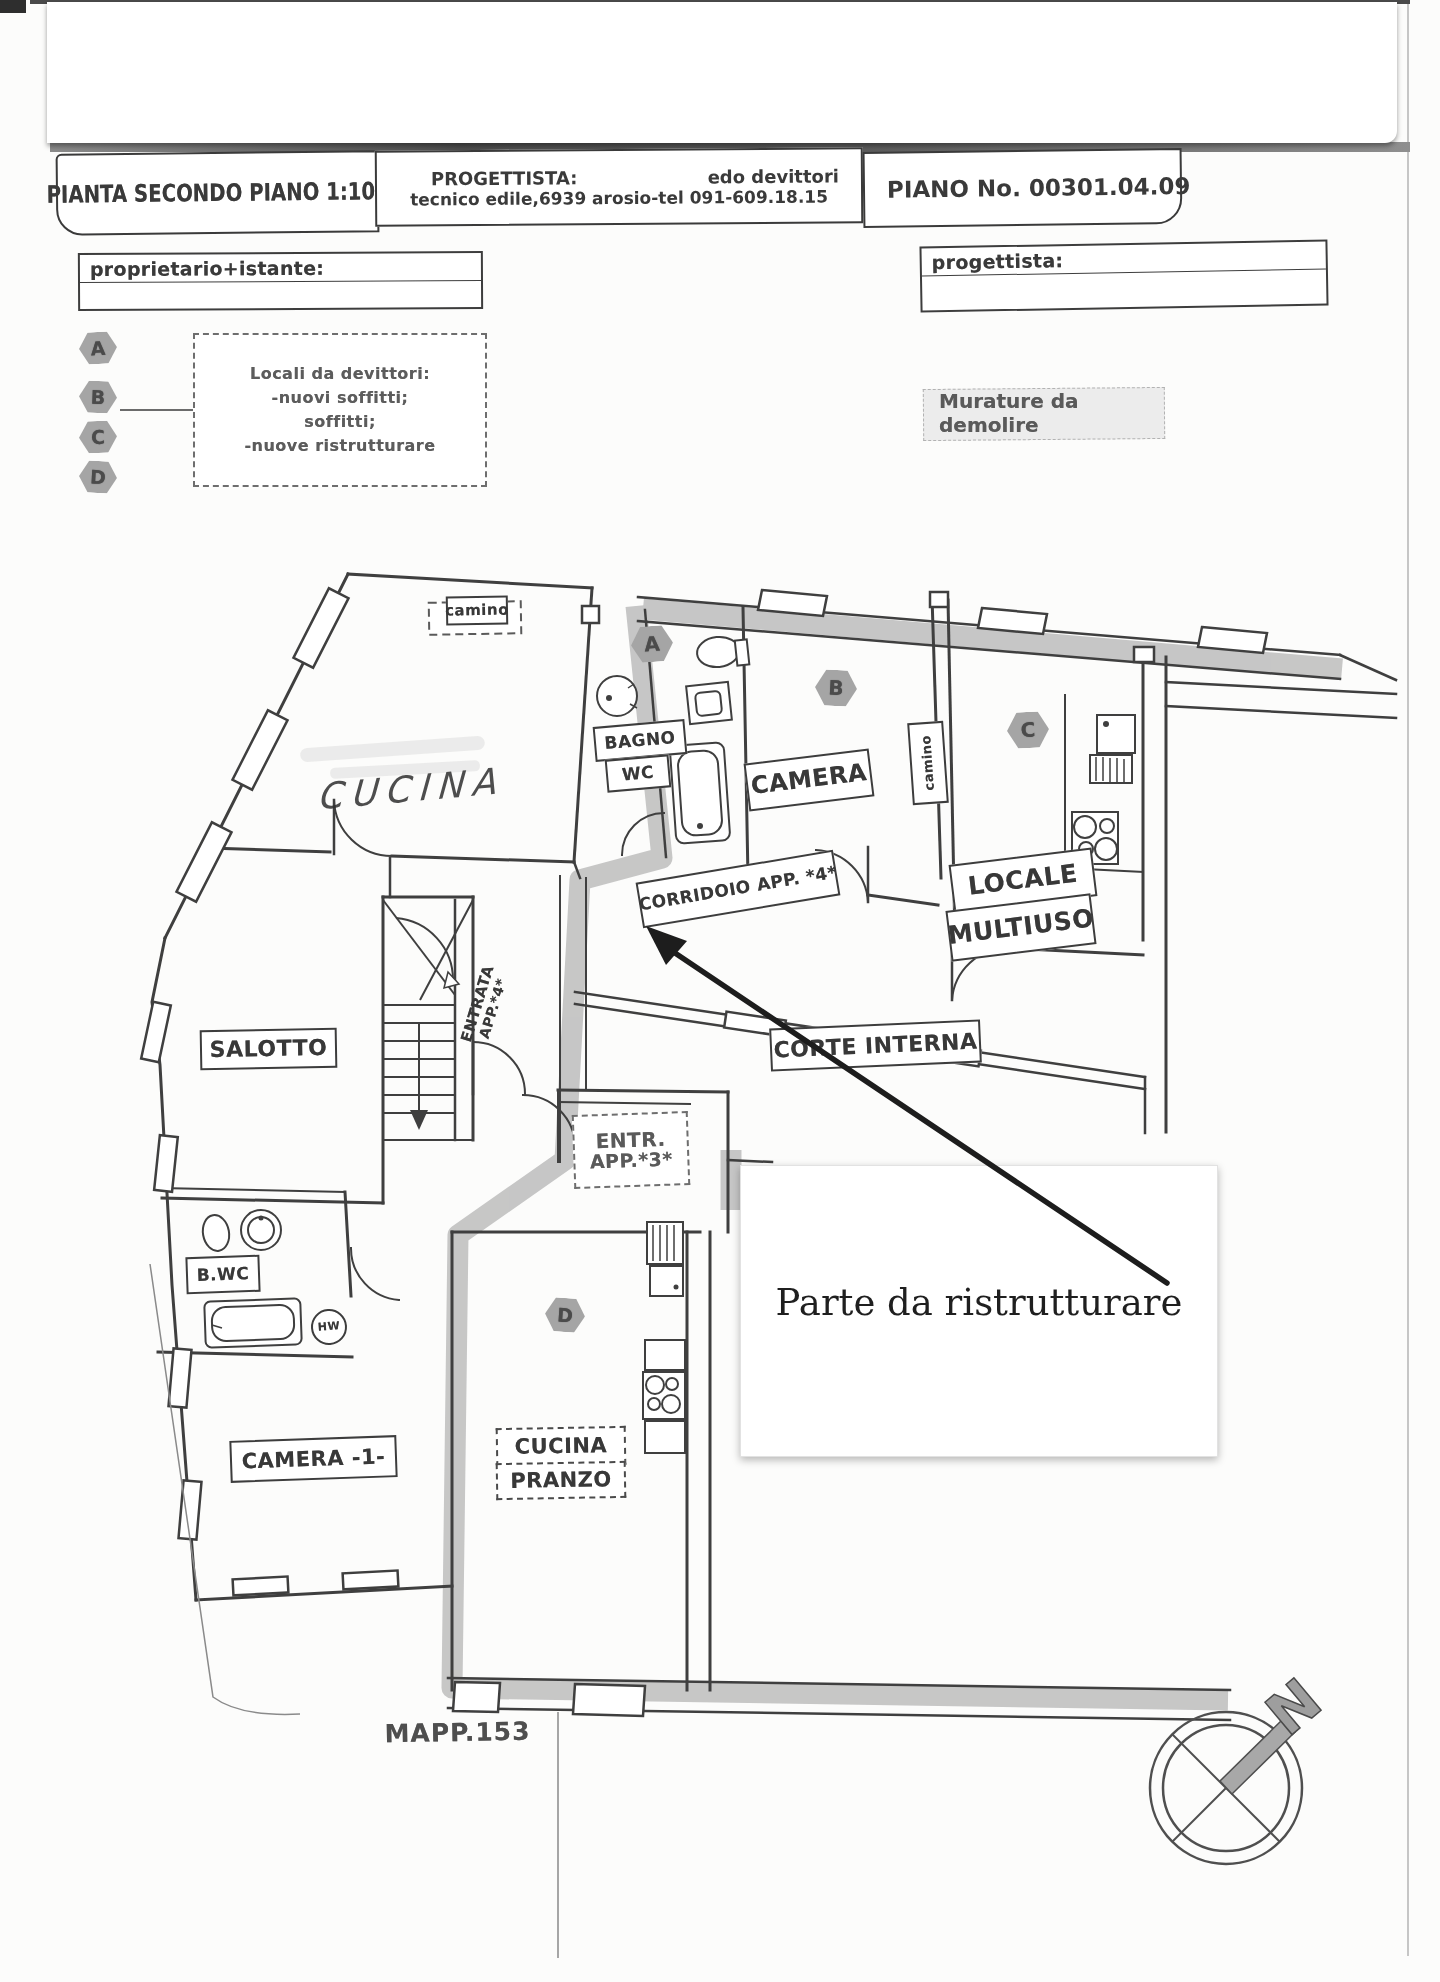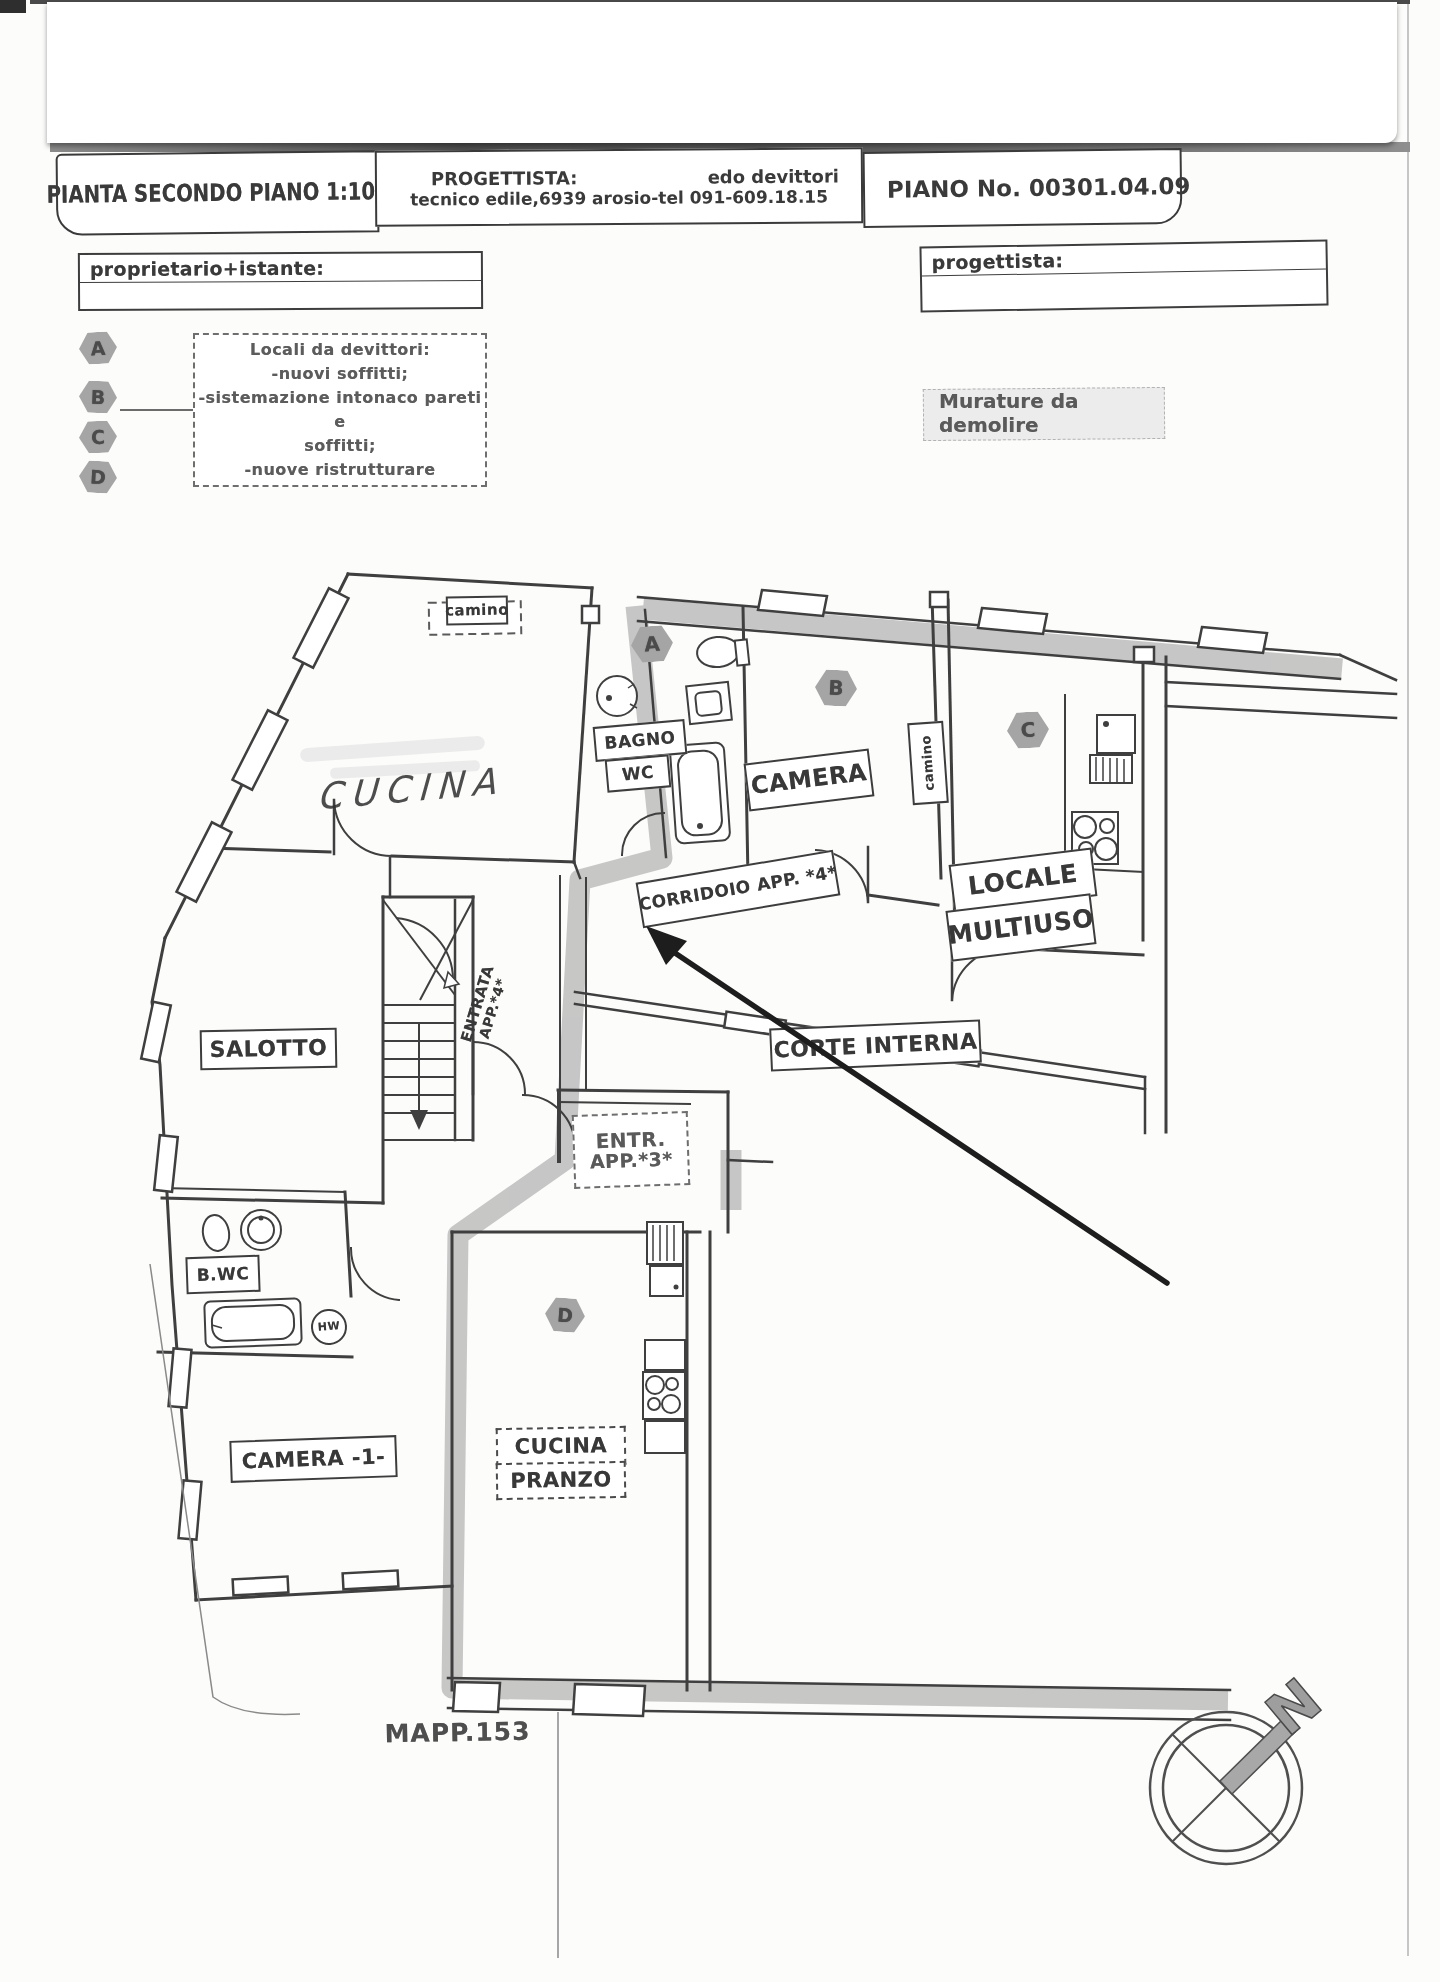--- a/index.html
+++ b/index.html
@@ -275,21 +275,20 @@
     </div>
   <div class="hex" style="left:79px;top:461px;width:38px;height:32px;font-size:19px;transform:rotate(3deg);z-index:7;">
     <span>D</span>
     </div>
   <div class="abs" style="left:120px;top:409px;width:74px;height:2px;background:#6b6b6b;z-index:7;"></div>
 
   <div class="lbl dashed" style="left:193px;top:333px;width:290px;height:150px;z-index:7;background:#fff;
               flex-direction:column;font-size:16px;color:#5c5c5c;line-height:1.5;font-weight:bold;">
     <span>Locali da devittori:</span>
     <span>-nuovi soffitti;</span>
-    <span>-sistemazione intonaco pareti e</span>
     <span>soffitti;</span>
     <span>-nuove ristrutturare</span>
   </div>
 
   <div class="lbl" style="left:923px;top:388px;width:240px;height:50px;z-index:7;background:#ececec;
               border:1.5px dashed #b2b2b2;font-size:20px;color:#5a5a5a;transform:rotate(-0.5deg);"></div>
   <div class="abs" style="left:923px;top:388px;width:240px;height:50px;z-index:8;display:flex;align-items:center;justify-content:center;margin-left:16px;">
     <span style="font-size:20px;font-weight:bold;color:#5a5a5a;text-shadow:0 0 .6px rgba(90,90,90,.6);">Murature da demolire</span>
   </div>
 
@@ -349,19 +348,25 @@
   <div class="lbl" style="left:230px;top:1438px;width:163px;height:38px;font-size:21px;z-index:3;transform:rotate(-2deg);">CAMERA -1-</div>
 
   <div class="lbl" style="left:496px;top:1427px;width:126px;height:35px;font-size:21px;z-index:3;
               border:2px dashed #4a4a4a;transform:rotate(-1deg);">CUCINA</div>
   <div class="lbl" style="left:496px;top:1462px;width:126px;height:33px;font-size:21px;z-index:3;
               border:2px dashed #4a4a4a;transform:rotate(-1deg);">PRANZO</div>
 
   <div class="lbl noborder" style="left:385px;top:1716px;width:145px;height:34px;font-size:25px;color:#4e4e4e;
               letter-spacing:1px;z-index:3;transform:rotate(-1deg);">MAPP.153</div>
 
+  <div class="abs" style="left:740px;top:1165px;width:476px;height:290px;background:#ffffff;z-index:4;
+              border:1px solid #e2e2e2;box-shadow:0 3px 8px rgba(0,0,0,.28);
+              display:flex;align-items:center;justify-content:center;">
+    <span style="font-family:'DejaVu Serif','Liberation Serif',serif;font-size:37px;color:#1f1f1f;
+                 margin-top:-18px;white-space:nowrap;">Parte da ristrutturare</span>
+  </div>
 
   <svg class="abs" style="left:0;top:0;z-index:5;pointer-events:none;" width="1440" height="1982" viewBox="0 0 1440 1982">
     <path d="M1167,1283 L672,951" stroke="#1d1d1d" stroke-width="5.5" fill="none" stroke-linecap="round"></path>
     <polygon points="646,926 687,941 666,965" fill="#1d1d1d"></polygon>
   </svg>
 
 </div>
 
 </body></html>

